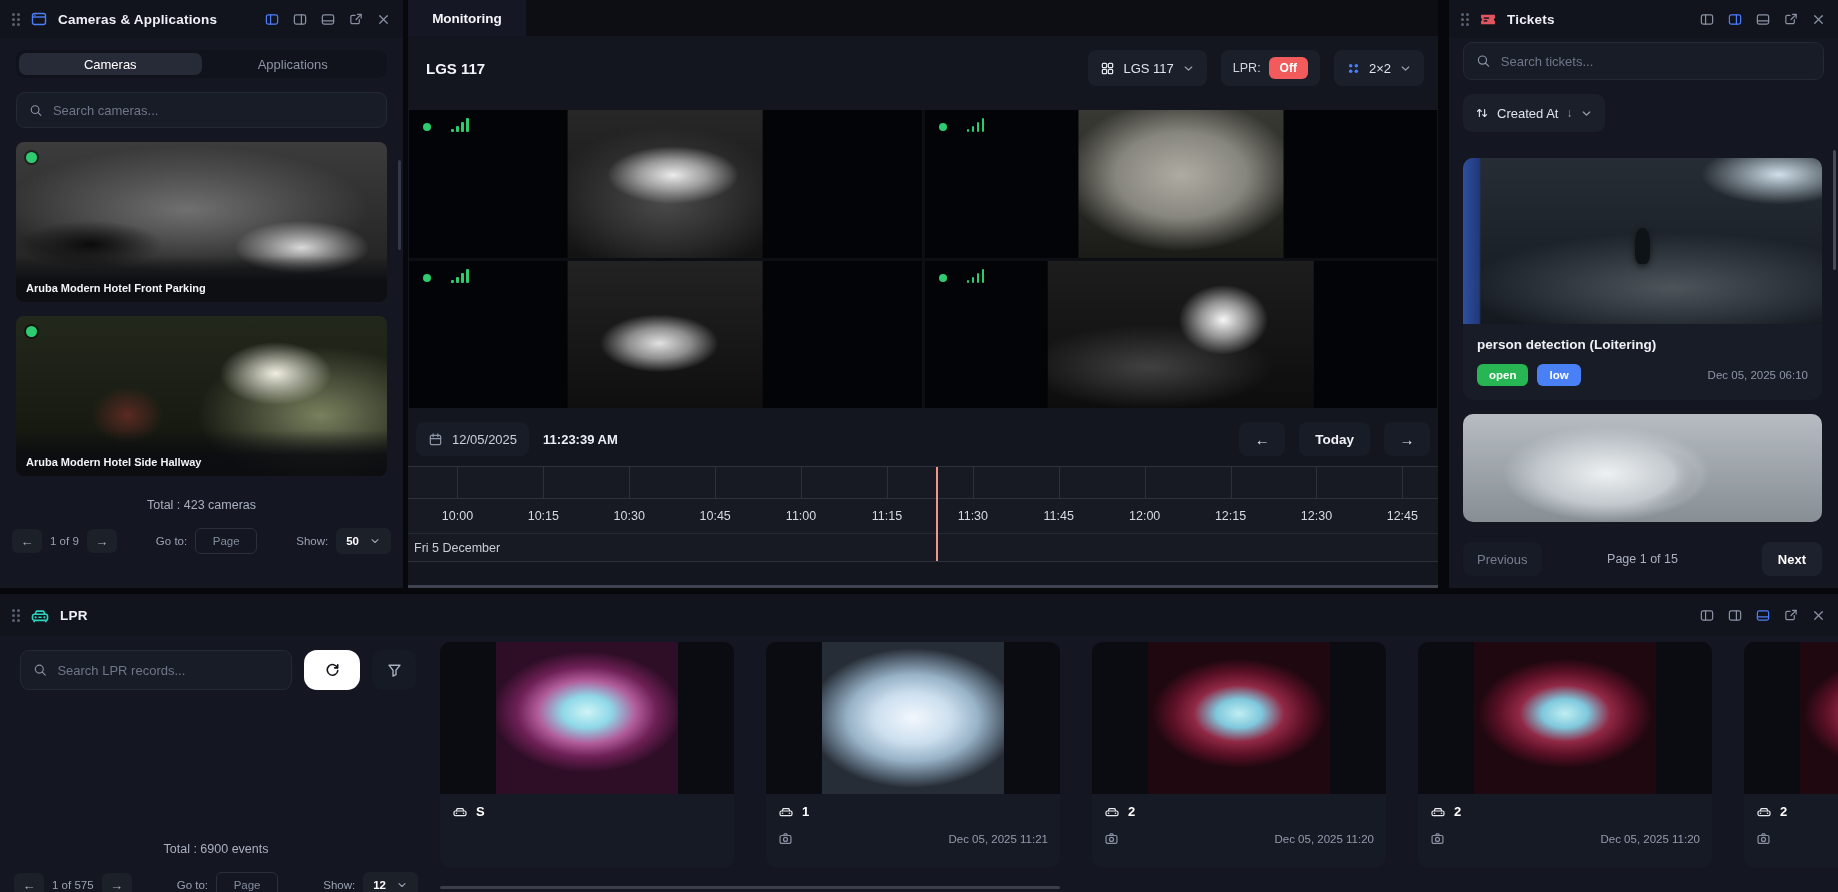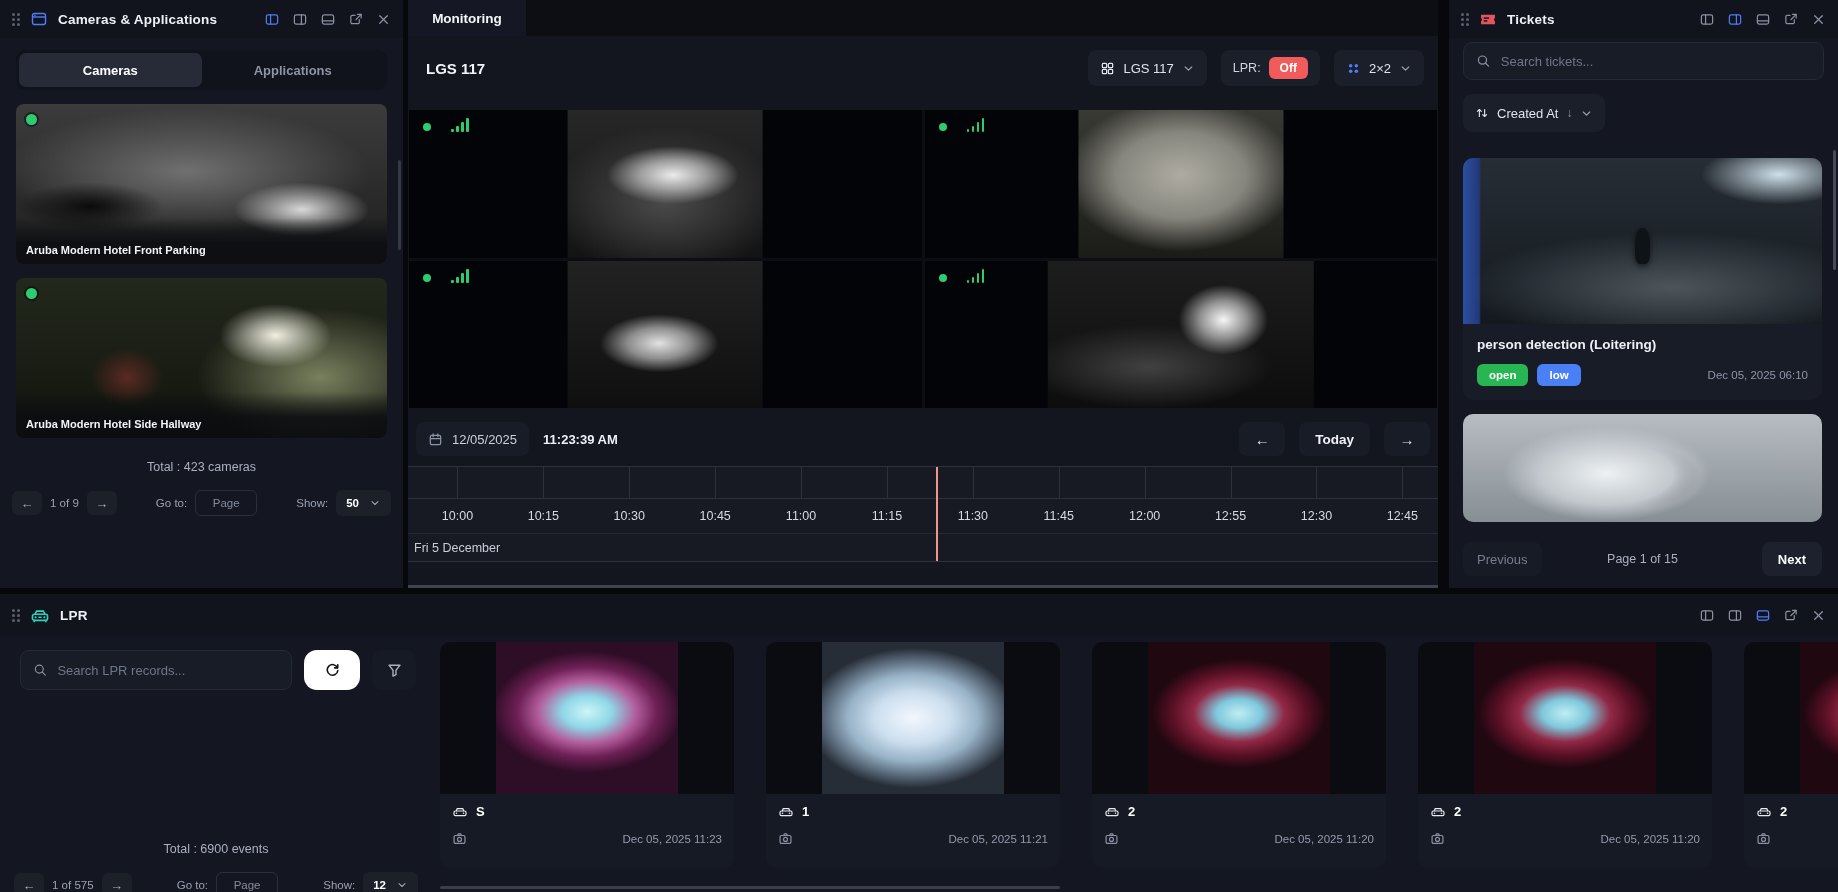--- a/index.html
+++ b/index.html
@@ -31,22 +31,22 @@
   .navbtn { width:30px; height:24px; background:#1b2029; border-radius:6px; display:flex;
             align-items:center; justify-content:center; color:#aab1c2; font-size:13px; cursor:pointer; }
   .goto-input { width:62px; height:26px; background:transparent; border:1px solid #2a2f3c;
                 border-radius:6px; color:#cfd4e0; text-align:center; font-size:11.5px; font-family:inherit; outline:none; }
   .goto-input::placeholder { color:#848b9d; }
   .show-pill { display:flex; align-items:center; gap:10px; background:#1b2029; border-radius:6px;
                height:26px; padding:0 10px; color:#fff; font-size:11.5px; font-weight:bold; cursor:pointer; }
   
   #cameras-panel { left:0; top:0; width:403px; height:588px; }
   .tabbar { margin:12px 16px 0; background:#10131b; border-radius:9px; padding:3px; display:flex; }
-  .tab { flex:1; height:34px; display:flex; align-items:center; justify-content:center;
-         font-size:13px; font-weight:bold; color:#8d93a5; border-radius:7px; cursor:pointer; }
+  .tab { flex:1; height:22px; display:flex; align-items:center; justify-content:center;
+         font-size:13px; font-weight:normal; color:#8d93a5; border-radius:7px; cursor:pointer; }
   .tab.on { background:#262b37; color:#ffffff; }
   #cameras-panel .searchbox { margin:14px 16px 0; height:36px; }
   .camcard { position:relative; margin:14px 16px 0; height:160px; border-radius:8px;
              overflow:hidden; cursor:pointer; background:#101218; }
   .camcard .statusdot { position:absolute; left:10px; top:10px; width:11px; height:11px;
                         border-radius:50%; background:#2ecc71; box-shadow:0 0 0 2px rgba(0,0,0,.45); }
   .camname { position:absolute; left:0; right:0; bottom:0; padding:26px 10px 8px;
              font-size:11px; font-weight:bold; color:#f2f4f8;
              background:linear-gradient(180deg, rgba(10,12,16,0) 0%, rgba(10,12,16,.85) 55%); }
   .thumb1 { background:
@@ -233,20 +233,27 @@
           <line x1="12" y1="4" x2="4" y2="12"></line>
         </svg>
     </span>
   </div>
 
   <div class="tabbar">
     <div class="tab on">Cameras</div>
     <div class="tab">Applications</div>
   </div>
 
+  <div class="searchbox">
+    <svg class="ic" width="15" height="15" viewBox="0 0 16 16">
+        <circle cx="7" cy="7" r="4.4"></circle>
+        <line x1="10.4" y1="10.4" x2="13.6" y2="13.6"></line>
+      </svg>
+    <input type="text" placeholder="Search cameras..." style="">
+  </div>
 
   <div class="camcard thumb1">
     <span class="statusdot"></span>
     <div class="camname">Aruba Modern Hotel Front Parking</div>
   </div>
   <div class="camcard thumb2">
     <span class="statusdot"></span>
     <div class="camname">Aruba Modern Hotel Side Hallway</div>
   </div>
 
@@ -390,21 +397,21 @@
       <div class="ticklabels">
         <span style="left:4.8%">10:00</span>
         <span style="left:13.14%">10:15</span>
         <span style="left:21.48%">10:30</span>
         <span style="left:29.82%">10:45</span>
         <span style="left:38.16%">11:00</span>
         <span style="left:46.5%">11:15</span>
         <span style="left:54.84%">11:30</span>
         <span style="left:63.18%">11:45</span>
         <span style="left:71.52%">12:00</span>
-        <span style="left:79.86%">12:55</span>
+        <span style="left:79.86%">12:15</span>
         <span style="left:88.2%">12:30</span>
         <span style="left:96.54%">12:45</span>
       </div>
       <div class="dayrow">Fri 5 December</div>
       <div class="playhead"></div>
     </div>
     <div class="mon-hscroll"></div>
   </div>
 </div>
 
@@ -591,28 +598,20 @@
         </div>
       <div class="lpr-platerow">
         <svg width="16" height="14" viewBox="0 0 16 14">
           <rect x="2" y="6" width="12" height="4.6" rx="1.4" fill="none" stroke="#e8eaf0" stroke-width="1.2"></rect>
           <path d="M4.2 6l1-2.3h5.6l1 2.3" fill="none" stroke="#e8eaf0" stroke-width="1.2"></path>
           <circle cx="4.5" cy="8.3" r=".8" fill="#e8eaf0"></circle>
             <circle cx="11.5" cy="8.3" r=".8" fill="#e8eaf0"></circle>
           </svg>
         <span class="platetxt">S</span>
       </div>
-      <div class="lpr-cardfoot">
-        <svg class="ic" width="15" height="15" viewBox="0 0 16 16">
-          <rect x="2.2" y="4.8" width="11.6" height="8.4" rx="1.5"></rect>
-            <circle cx="8" cy="9" r="2.1"></circle>
-            <path d="M6 4.8 6.8 3h2.4L10 4.8"></path>
-          </svg>
-        <span class="lpr-ts">Dec 05, 2025 11:23</span>
-      </div>
     </div>
 
     <div class="lprcard">
       <div class="lpr-img">
           <div class="blob v2"></div>
         </div>
       <div class="lpr-platerow">
         <svg width="16" height="14" viewBox="0 0 16 14">
           <rect x="2" y="6" width="12" height="4.6" rx="1.4" fill="none" stroke="#e8eaf0" stroke-width="1.2"></rect>
           <path d="M4.2 6l1-2.3h5.6l1 2.3" fill="none" stroke="#e8eaf0" stroke-width="1.2"></path>

